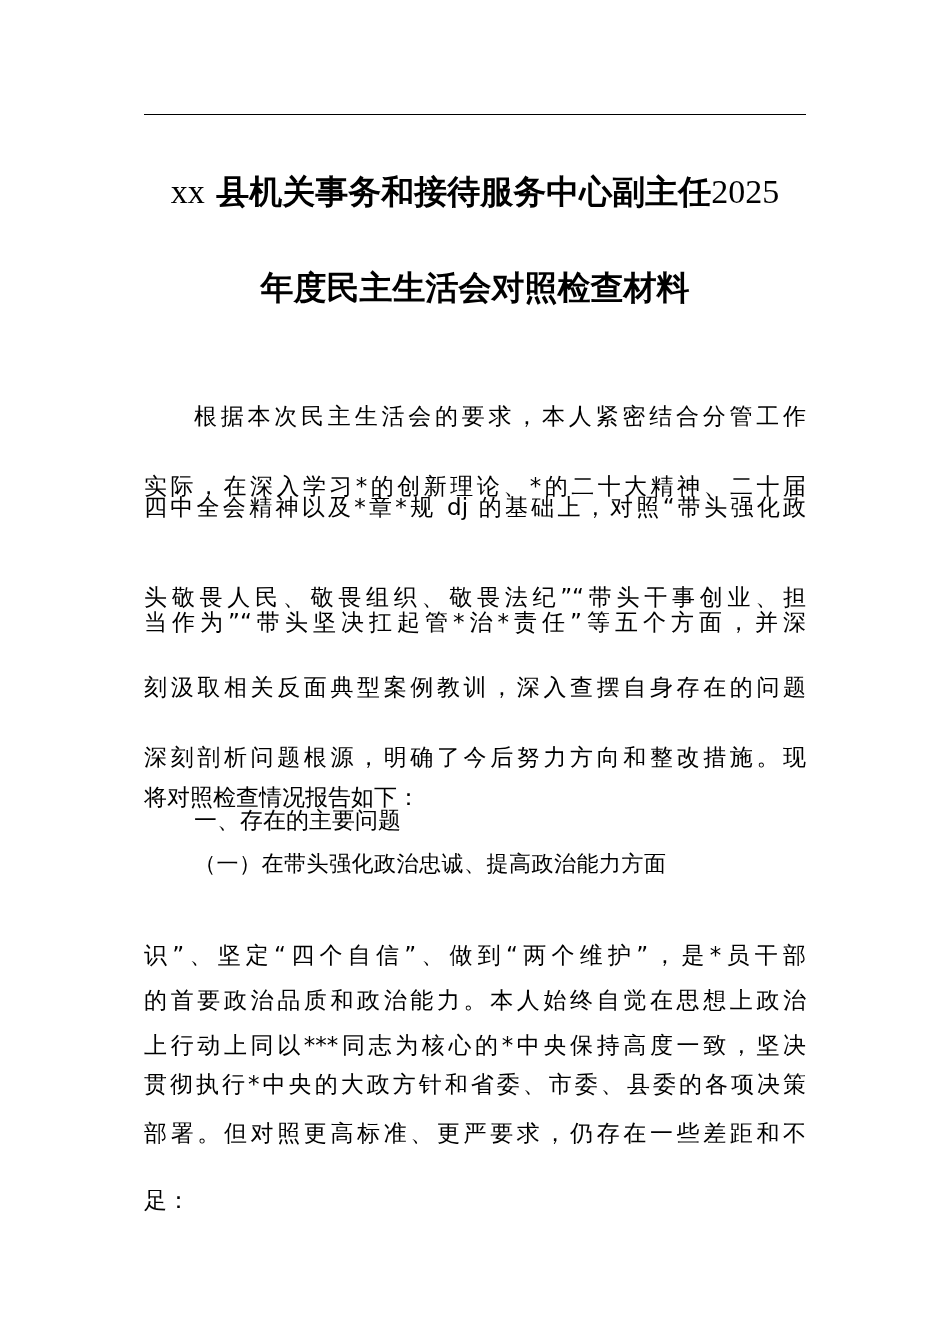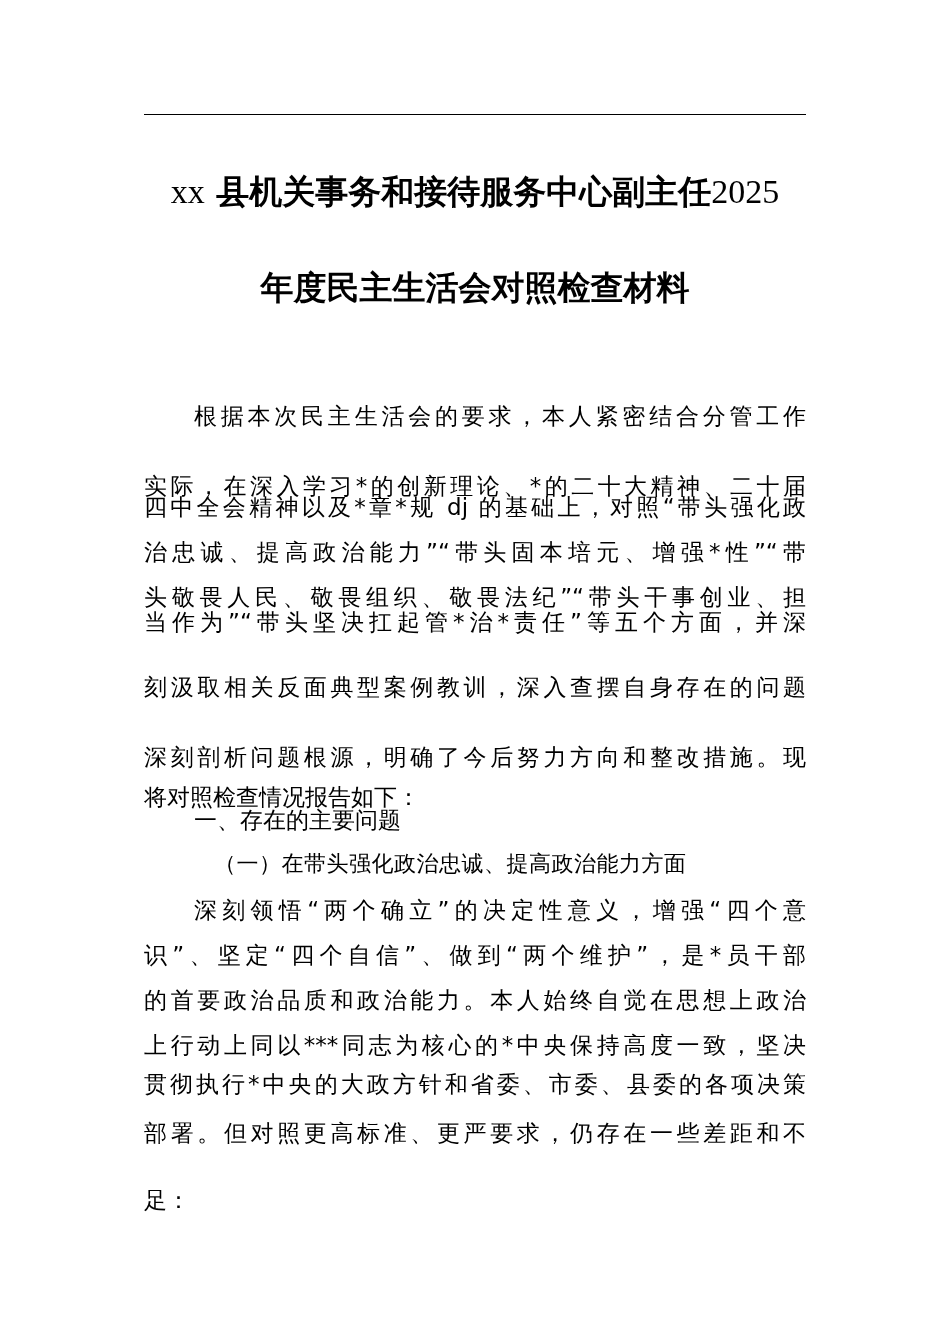--- a/index.html
+++ b/index.html
@@ -98,32 +98,30 @@
 
   <div class="title title-line-1">
     <span class="latin">xx</span>
     <span>县机关事务和接待服务中心副主任</span><span class="latin">2025</span>
   </div>
   <div class="title title-line-2">年度民主生活会对照检查材料</div>
 
   <div class="line indent" style="top:400px;">根据本次民主生活会的要求，本人紧密结合分管工作</div>
   <div class="line" style="top:446px;margin-top:24px;">实际，在深入学习*的创新理论、*的二十大精神、二十届</div>
   <div class="line" style="top:491px;">四中全会精神以及*章*规 dj 的基础上，对照“带头强化政</div>
-  <div class="line" style="top:536px;">治忠诚、提高政治能力”“带头固本培元、增强*性”“带</div>
   <div class="line" style="top:581px;">头敬畏人民、敬畏组织、敬畏法纪”“带头干事创业、担</div>
   <div class="line" style="top:606px;">当作为”“带头坚决扛起管*治*责任”等五个方面，并深</div>
   <div class="line" style="top:671px;">刻汲取相关反面典型案例教训，深入查摆自身存在的问题</div>
   <div class="line" style="top:741px;">深刻剖析问题根源，明确了今后努力方向和整改措施。现</div>
   <div class="line last" style="top:761px;">将对照检查情况报告如下：</div>
 
   <div class="heading-1" style="top:804px;">一、存在的主要问题</div>
 
-  <div class="heading-2" style="top:848px;margin-left:20px;">（一）在带头强化政治忠诚、提高政治能力方面</div>
+  <div class="heading-2" style="top:848px;">（一）在带头强化政治忠诚、提高政治能力方面</div>
 
-  <div class="line indent" style="top:894px;">深刻领悟“两个确立”的决定性意义，增强“四个意</div>
   <div class="line" style="top:939px;">识”、坚定“四个自信”、做到“两个维护”，是*员干部</div>
   <div class="line" style="top:984px;">的首要政治品质和政治能力。本人始终自觉在思想上政治</div>
   <div class="line" style="top:1029px;">上行动上同以***同志为核心的*中央保持高度一致，坚决</div>
   <div class="line" style="top:1068px;">贯彻执行*中央的大政方针和省委、市委、县委的各项决策</div>
   <div class="line" style="top:1119px;font-family:Liberation Mono, monospace;">部署。但对照更高标准、更严要求，仍存在一些差距和不</div>
   <div class="line last" style="top:1164px;">足：</div>
 
 </div>
 
 </body></html>

